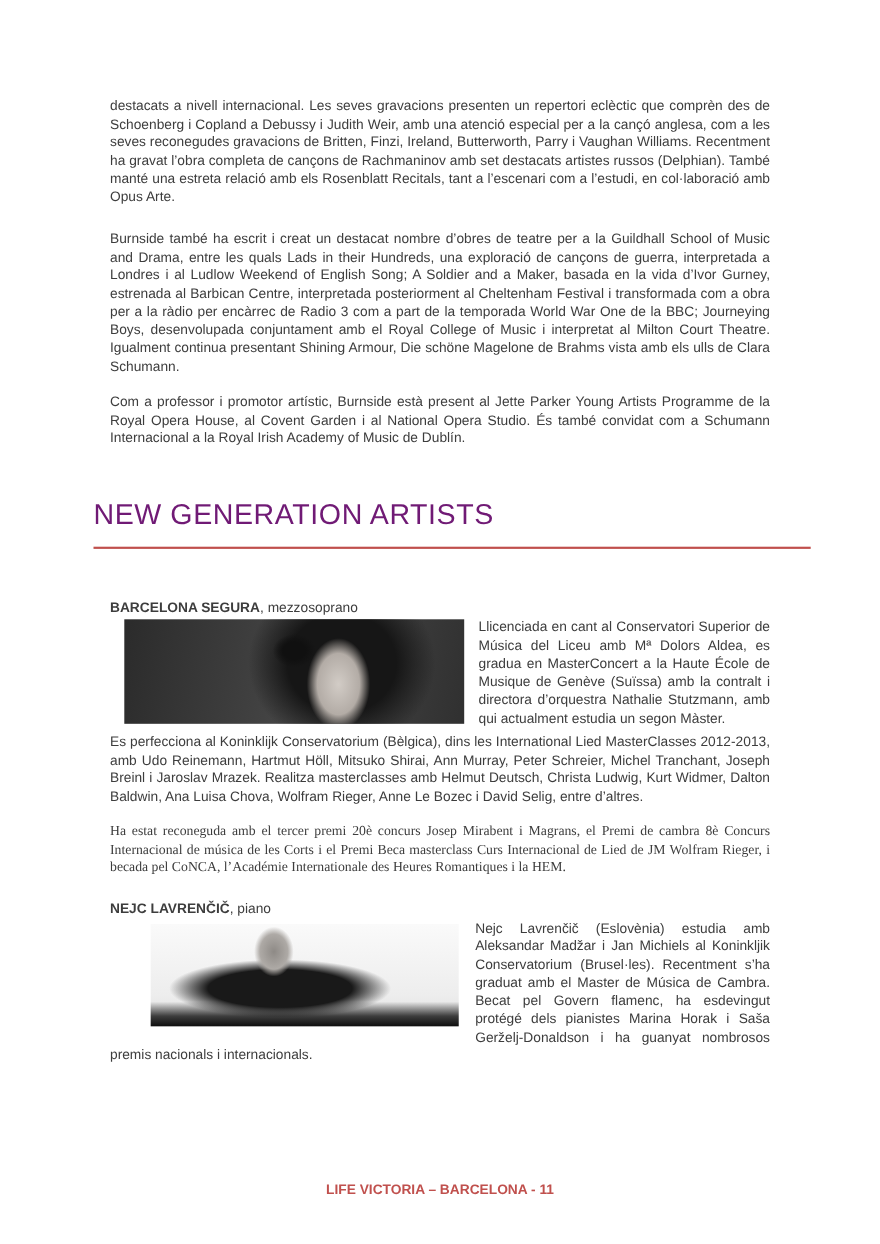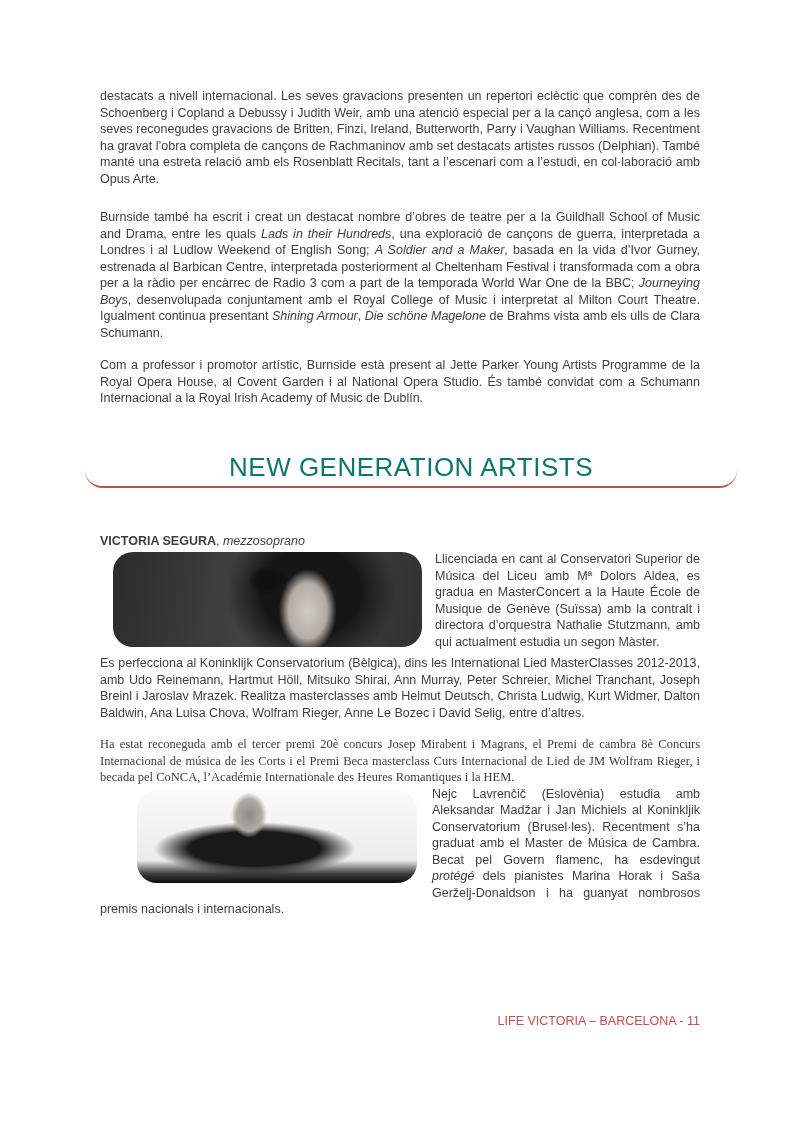--- a/index.html
+++ b/index.html
@@ -1,15 +1,15 @@
 <!DOCTYPE html>
 <html><head>
 <meta charset="utf-8">
 <style>
-  * { margin: 0; padding: 0; box-sizing: border-box; border-radius: 20px; }
+  * { margin: 0; padding: 0; box-sizing: border-box; }
   html, body { background: #ffffff; }
   .page {
     position: relative;
     width: 800px;
     height: 1131px;
     background: #ffffff;
     font-family: "Liberation Sans", sans-serif;
     color: #3d3d3d;
     overflow: hidden;
   }
@@ -18,34 +18,34 @@
     left: 100px;
     top: 88px;
     width: 600px;
   }
   p.body {
     font-size: 12.5px;
     line-height: 16.5px;
     text-align: justify;
     color: #3d3d3d;
   }
-  .it { font-style: italic; }
+  .it { }
   .mb-p1 { margin-bottom: 22px; }
   .mb-p2 { margin-bottom: 16px; }
   .section-heading {
     margin-top: 46px;
     margin-left: -15px;
     margin-right: -37px;
-    padding-bottom: 5px;
+    padding-bottom: 16px;
     border-bottom: 2px solid #C0504D;
-    color: #0f766e;
+    color: #701a75;
     font-size: 26px;
     font-weight: 400;
     letter-spacing: 0.5px;
-    text-align: center;
+    text-align: left;
     line-height: 1.1;
   }
   .artist-header {
     font-size: 12.5px;
     line-height: 14px;
     color: #3d3d3d;
     margin-bottom: 3px;
   }
   .artist-header .nm { font-weight: bold; }
   .artist-header.first { margin-top: 46px; }
@@ -72,55 +72,56 @@
       radial-gradient(ellipse 23px 29px at 40% 27%, #8e8a86 0%, #aeaaa6 55%, rgba(174,170,166,0) 78%),
       radial-gradient(ellipse 126px 33px at 42% 63%, #191919 52%, rgba(25,25,25,0) 80%),
       linear-gradient(180deg, rgba(0,0,0,0) 76%, rgba(25,25,25,0.82) 90%, #0e0e0e 100%),
       linear-gradient(180deg, #fafafa 0%, #ededed 70%, #dcdcdc 100%);
   }
   .clear { clear: both; }
   .gap-after-photo { margin-top: 4px; }
   .gap15 { margin-top: 15px; font-family: Liberation Serif, serif; }
   .footer {
     position: absolute;
-    top: 1014px;
+    top: 1074px;
     left: 100px;
     width: 600px;
-    text-align: right;
+    text-align: center;
     color: #C0504D;
-    font-weight: normal;
+    font-weight: bold;
     font-size: 12.5px;
     font-family: "Liberation Sans", sans-serif;
   }
 </style>
 </head>
 <body>
 
 <div class="page">
   <div class="content">
 
     <p class="body mb-p1">destacats a nivell internacional. Les seves gravacions presenten un repertori eclèctic que comprèn des de Schoenberg i Copland a Debussy i Judith Weir, amb una atenció especial per a la cançó anglesa, com a les seves reconegudes gravacions de Britten, Finzi, Ireland, Butterworth, Parry i Vaughan Williams. Recentment ha gravat l’obra completa de cançons de Rachmaninov amb set destacats artistes russos (Delphian). També manté una estreta relació amb els Rosenblatt Recitals, tant a l’escenari com a l’estudi, en col·laboració amb Opus Arte.</p>
 
     <p class="body mb-p2"><span>Burnside també ha escrit i creat un destacat nombre d’obres de teatre per a la Guildhall School of Music and Drama, entre les quals </span><span class="it">Lads in their Hundreds</span><span>, una exploració de cançons de guerra, interpretada a Londres i al Ludlow Weekend of English Song; </span><span class="it">A Soldier and a Maker</span><span>, basada en la vida d’Ivor Gurney, estrenada al Barbican Centre, interpretada posteriorment al Cheltenham Festival i transformada com a obra per a la ràdio per encàrrec de Radio 3 com a part de la temporada World War One de la BBC; </span><span class="it">Journeying Boys</span><span>, desenvolupada conjuntament amb el Royal College of Music i interpretat al Milton Court Theatre. Igualment continua presentant </span><span class="it">Shining Armour</span><span>, </span><span class="it">Die schöne Magelone</span><span> de Brahms vista amb els ulls de Clara Schumann.</span></p>
 
     <p class="body">Com a professor i promotor artístic, Burnside està present al Jette Parker Young Artists Programme de la Royal Opera House, al Covent Garden i al National Opera Studio. És també convidat com a Schumann Internacional a la Royal Irish Academy of Music de Dublín.</p>
 
     <h1 class="section-heading">NEW GENERATION ARTISTS</h1>
 
-    <p class="artist-header first"><span class="nm">VICTORIA SEGURA</span><span>, </span><span class="it">mezzosoprano</span></p>
+    <p class="artist-header first"><span class="nm">BARCELONA SEGURA</span><span>, </span><span class="it">mezzosoprano</span></p>
 
     <div>
       <div class="photo photo-cristina"></div>
       <p class="body">Llicenciada en cant al Conservatori Superior de Música del Liceu amb Mª Dolors Aldea, es gradua en MasterConcert a la Haute École de Musique de Genève (Suïssa) amb la contralt i directora d’orquestra Nathalie Stutzmann, amb qui actualment estudia un segon Màster.</p>
       <div class="clear"></div>
     </div>
 
     <p class="body gap-after-photo">Es perfecciona al Koninklijk Conservatorium (Bèlgica), dins les International Lied MasterClasses 2012-2013, amb Udo Reinemann, Hartmut Höll, Mitsuko Shirai, Ann Murray, Peter Schreier, Michel Tranchant, Joseph Breinl i Jaroslav Mrazek. Realitza masterclasses amb Helmut Deutsch, Christa Ludwig, Kurt Widmer, Dalton Baldwin, Ana Luisa Chova, Wolfram Rieger, Anne Le Bozec i David Selig, entre d’altres.</p>
     <p class="body gap15">Ha estat reconeguda amb el tercer premi 20è concurs Josep Mirabent i Magrans, el Premi de cambra 8è Concurs Internacional de música de les Corts i el Premi Beca masterclass Curs Internacional de Lied de JM Wolfram Rieger, i becada pel CoNCA, l’Académie Internationale des Heures Romantiques i la HEM.</p>
 
+    <p class="artist-header second"><span class="nm">NEJC LAVRENČIČ</span><span>, </span><span class="it">piano</span></p>
 
     <div>
       <div class="photo photo-nejc"></div>
       <p class="body"><span>Nejc Lavrenčič (Eslovènia) estudia amb Aleksandar Madžar i Jan Michiels al Koninkljik Conservatorium (Brusel·les). Recentment s’ha graduat amb el Master de Música de Cambra. Becat pel Govern flamenc, ha esdevingut </span><span class="it">protégé</span><span> dels pianistes Marina Horak i Saša Gerželj-Donaldson i ha guanyat nombrosos premis nacionals i internacionals.</span></p>
       <div class="clear"></div>
     </div>
 
   </div>
 
   <div class="footer">LIFE VICTORIA – BARCELONA - 11</div>

